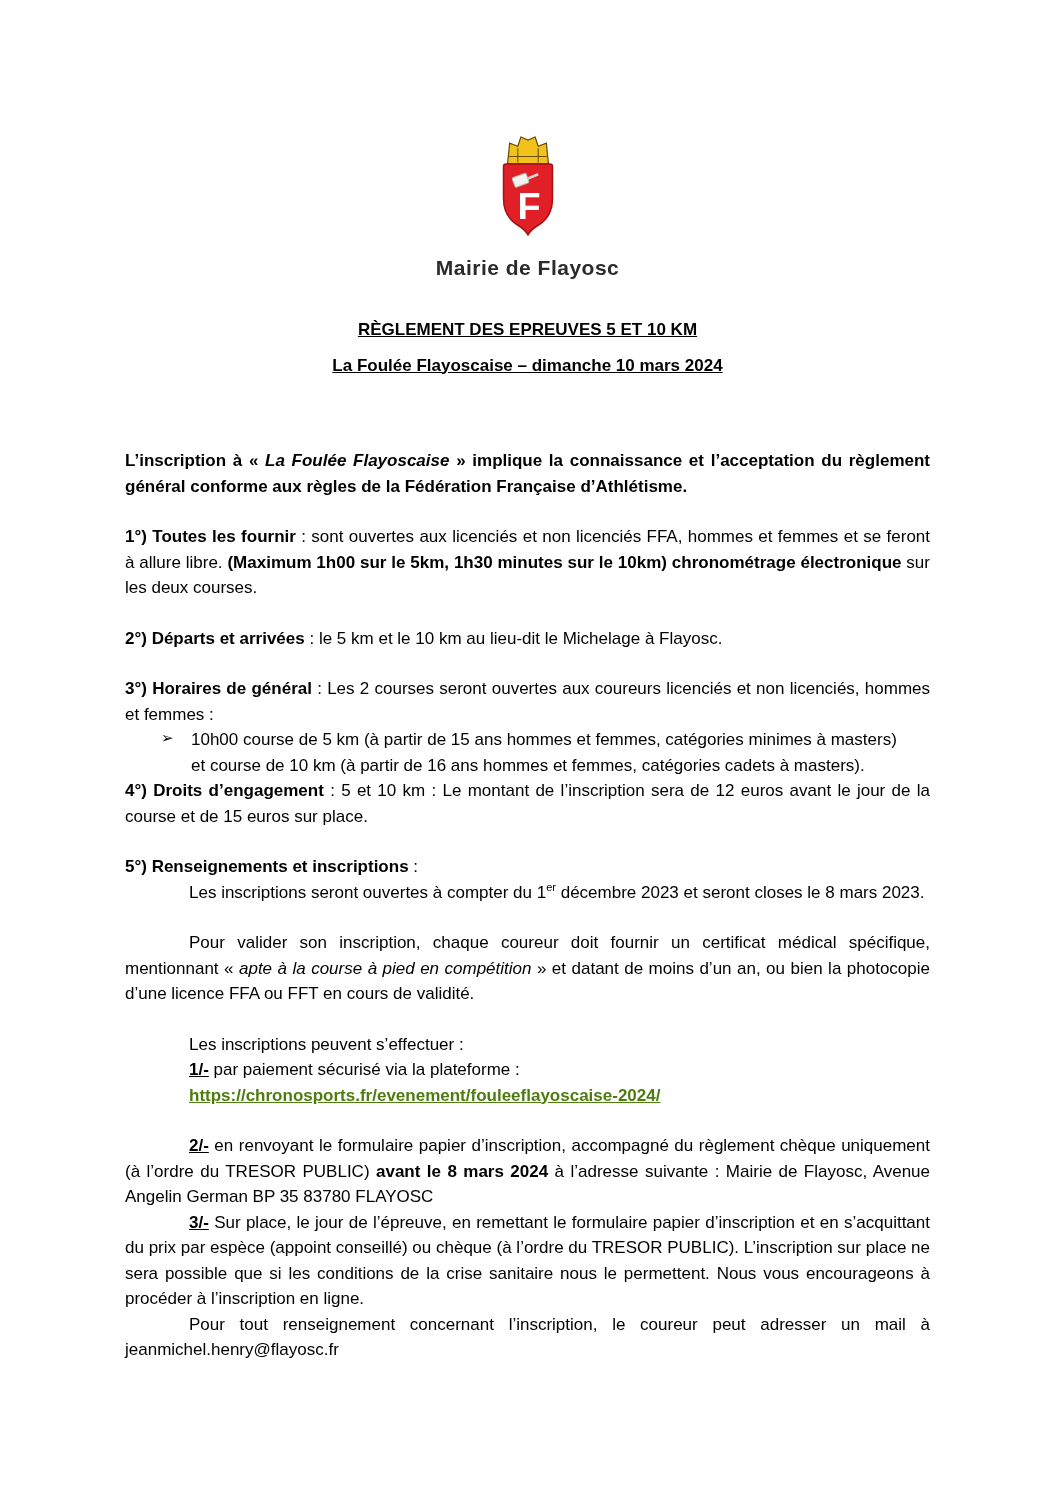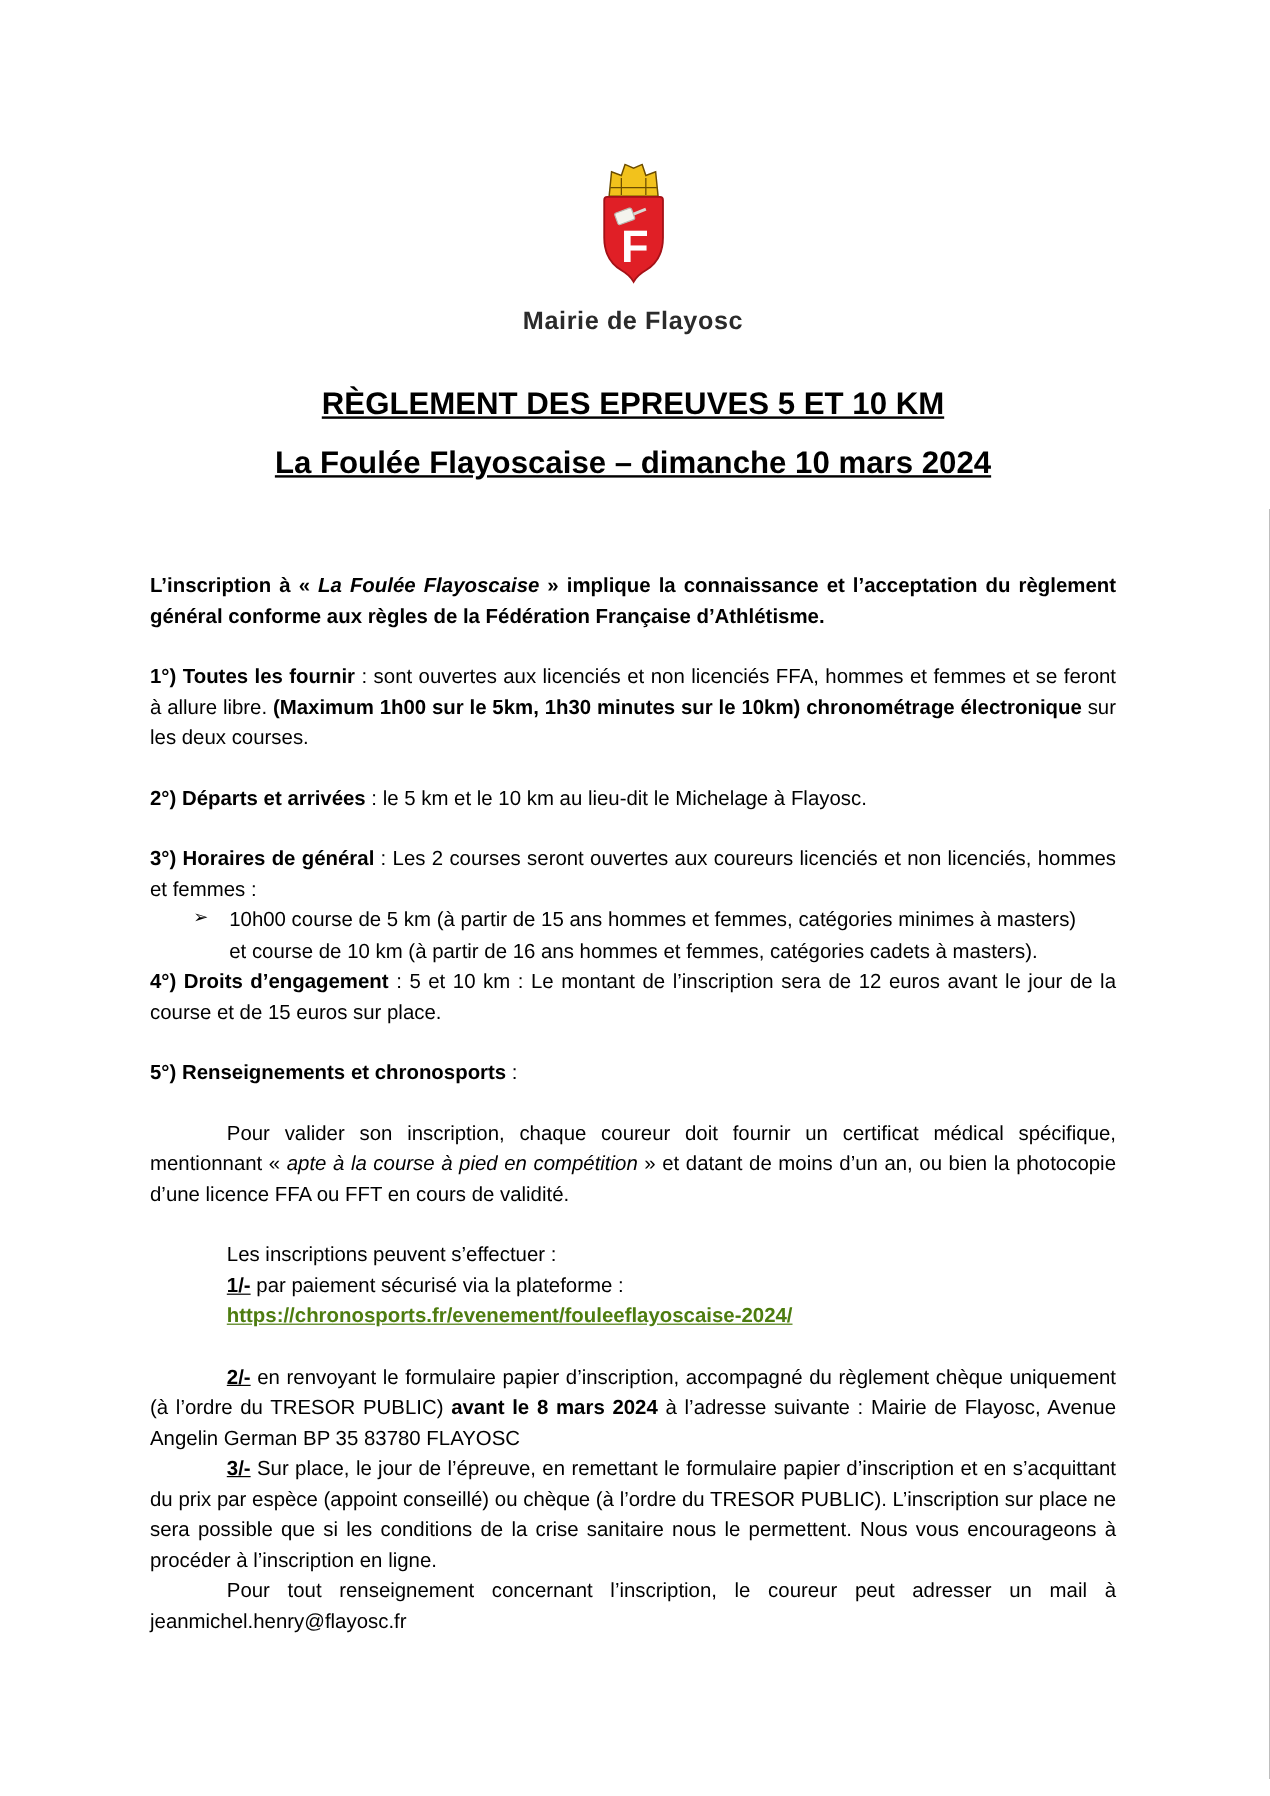--- a/index.html
+++ b/index.html
@@ -22,21 +22,21 @@
   .org-name {
     font-weight: bold;
     font-size: 21px;
     color: #2b2b2b;
     margin-top: 6px;
     letter-spacing: 0.5px;
   }
   .doc-title {
     text-align: center;
     font-weight: bold;
-    font-size: 26px;
+    font-size: 17px;
     text-decoration: underline;
   }
   .title-1 { margin-top: 34px; }
   .title-2 { margin-top: 10px; }
   .para { text-align: justify; }
   .intro { margin-top: 70px; font-weight: bold; }
   .mt { margin-top: 25px; }
   .sec-head { font-weight: bold; }
   .b { font-weight: bold; }
   .i { font-style: italic; }
@@ -95,22 +95,23 @@
     <span class="bullet-marker">➢</span>
     <div class="bullet-text">
       <span>10h00 course de 5 km (à partir de 15 ans hommes et femmes, catégories minimes à masters)</span>
       <br>
       <span>et course de 10 km (à partir de 16 ans hommes et femmes, catégories cadets à masters).</span>
     </div>
   </div>
 
   <p class="para"><span class="sec-head">4°) </span><span class="sec-head h-underline">Droits d’engagement</span><span> : </span><span>5 et 10 km : Le montant de l’inscription sera de 12 euros avant le jour de la course et de 15 euros sur place.</span></p>
 
-  <p class="para mt"><span class="sec-head">5°) </span><span class="sec-head h-underline">Renseignements et chronosports</span><span> :</span></p>
+  <p class="para mt"><span class="sec-head">5°) </span><span class="sec-head h-underline">Renseignements et inscriptions</span><span> :</span></p>
 
+  <p class="para indent"><span>Les inscriptions seront ouvertes à compter du 1</span><sup>er</sup><span> décembre 2023 et seront closes le 8 mars 2023.</span></p>
 
   <p class="para indent mt"><span>Pour valider son inscription, chaque coureur doit fournir un certificat médical spécifique, mentionnant « </span><span class="i">apte à la course à pied en compétition</span><span> » et datant de moins d’un an, ou bien la photocopie d’une licence FFA ou FFT en cours de validité.</span></p>
 
   <p class="para tabbed mt">Les inscriptions peuvent s’effectuer :</p>
 
   <p class="para tabbed"><span class="b u">1/-</span><span> par paiement sécurisé via la plateforme :</span></p>
 
   <p class="para tabbed"><a class="doc-link" href="#" title="https://chronosports.fr/evenement/fouleeflayoscaise-2024/">https://chronosports.fr/evenement/fouleeflayoscaise-2024/</a></p>
 
   <p class="para indent mt"><span class="b u">2/-</span><span> en renvoyant le formulaire papier d’inscription, accompagné du règlement chèque uniquement (à l’ordre du TRESOR PUBLIC) </span><span class="b">avant le 8 mars 2024</span><span> à l’adresse suivante : Mairie de Flayosc, Avenue Angelin German BP 35 83780 FLAYOSC</span></p>

